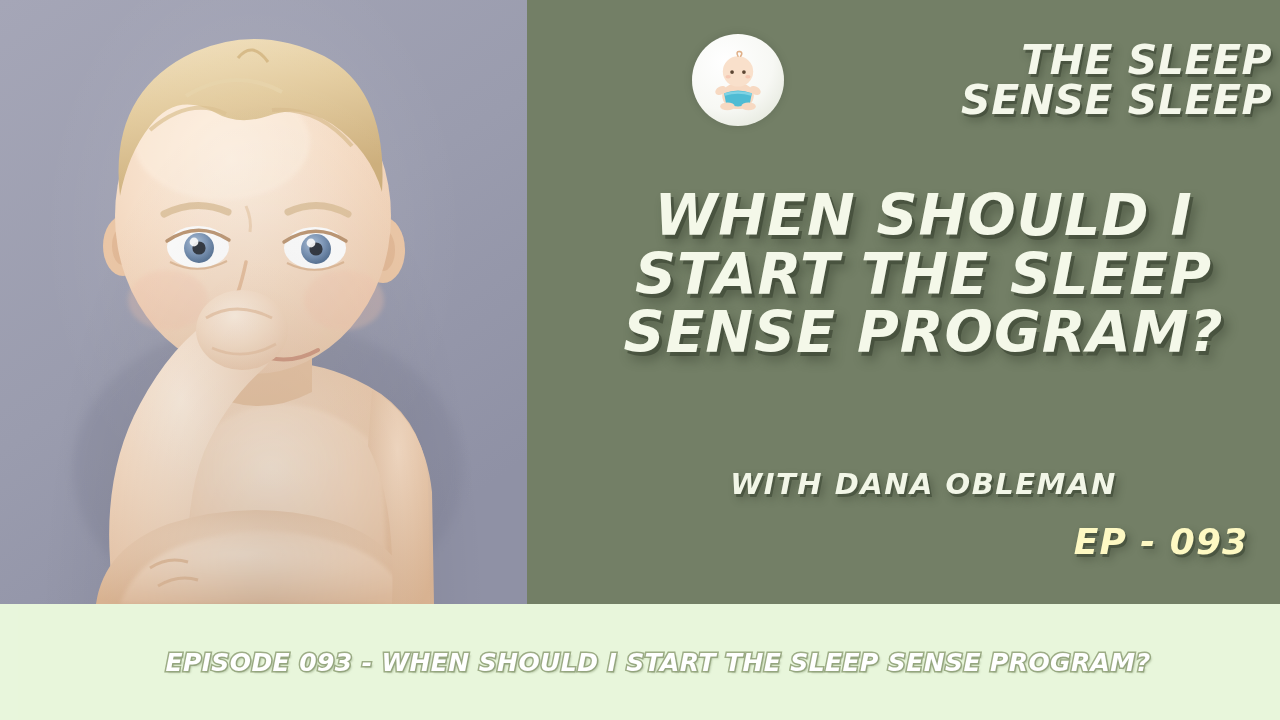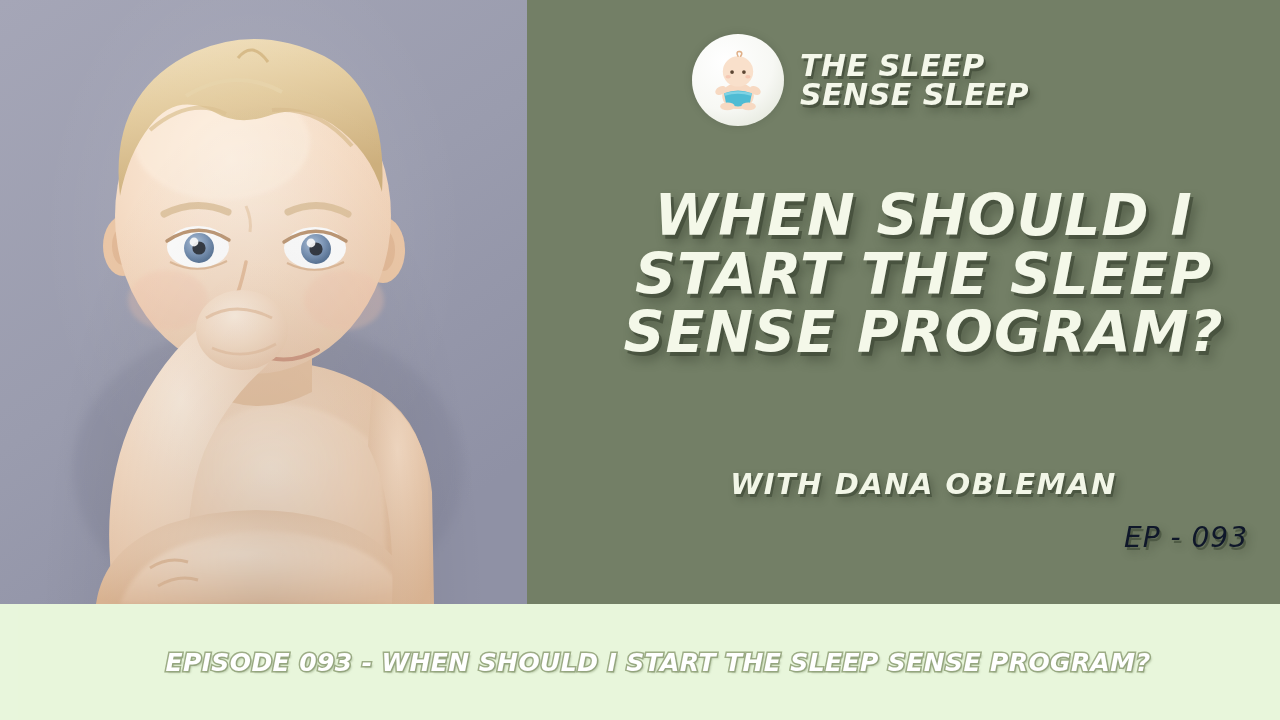--- a/index.html
+++ b/index.html
@@ -45,24 +45,24 @@
   }
   .logo-badge {
     width:92px; height:92px; flex:0 0 92px; border-radius:50%;
     background:radial-gradient(circle at 36% 30%, #ffffff 0%, #f7f8f4 55%, #e7eae0 82%, #d9ddd2 100%);
     box-shadow:0 0 10px rgba(0,0,0,.12);
     display:flex; align-items:center; justify-content:center; overflow:hidden;
   }
   .logo-badge svg { width:66px; height:66px; display:block; }
 
   .show-title {
-    color:#f4f7ea; font-size:30px; line-height:.98; letter-spacing:.5px;
-    font-weight:700; font-style:italic;
-    font-family:"DejaVu Sans", sans-serif;
-    text-align:left; flex:1;
+    color:#f4f7ea; font-size:41px; line-height:.98; letter-spacing:.5px;
+    font-weight:700; font-style:italic;
+    font-family:"DejaVu Sans", sans-serif;
+    text-align:right; flex:1;
     text-shadow:2px 3px 0 rgba(60,70,52,.62), 4px 6px 9px rgba(45,54,38,.42);
   }
   .show-title .l { display:block; }
 
   
   .main-title {
     position:absolute; left:20px; top:186px; width:100%;
     text-align:center; color:#f4f8e9;
     font-family:"DejaVu Sans", sans-serif;
     font-weight:700; font-style:italic;
@@ -77,24 +77,24 @@
     text-align:center; color:#f2f6e7;
     font-family:"DejaVu Sans", sans-serif;
     font-weight:700; font-style:italic;
     font-size:29px; letter-spacing:1.5px;
     text-shadow:2px 3px 0 rgba(62,72,54,.62), 4px 5px 8px rgba(44,53,37,.40);
   }
 
   
   .ep-tag {
     position:absolute; right:32px; top:521px;
-    color:#0f172a;
-    font-family:"DejaVu Sans", sans-serif;
-    font-weight:400; font-style:italic;
-    font-size:28px; letter-spacing:1px;
+    color:#fef9c3;
+    font-family:"DejaVu Sans", sans-serif;
+    font-weight:700; font-style:italic;
+    font-size:36px; letter-spacing:1px;
     text-shadow:2px 3px 0 rgba(62,72,54,.62), 4px 5px 8px rgba(44,53,37,.40);
   }
 
   
   .caption-bar {
     position:absolute; left:0; top:604px; width:1280px; height:116px;
     background:#e8f6db;
     display:flex; align-items:center; justify-content:center;margin-left:18px;
   }
   .caption-text {

